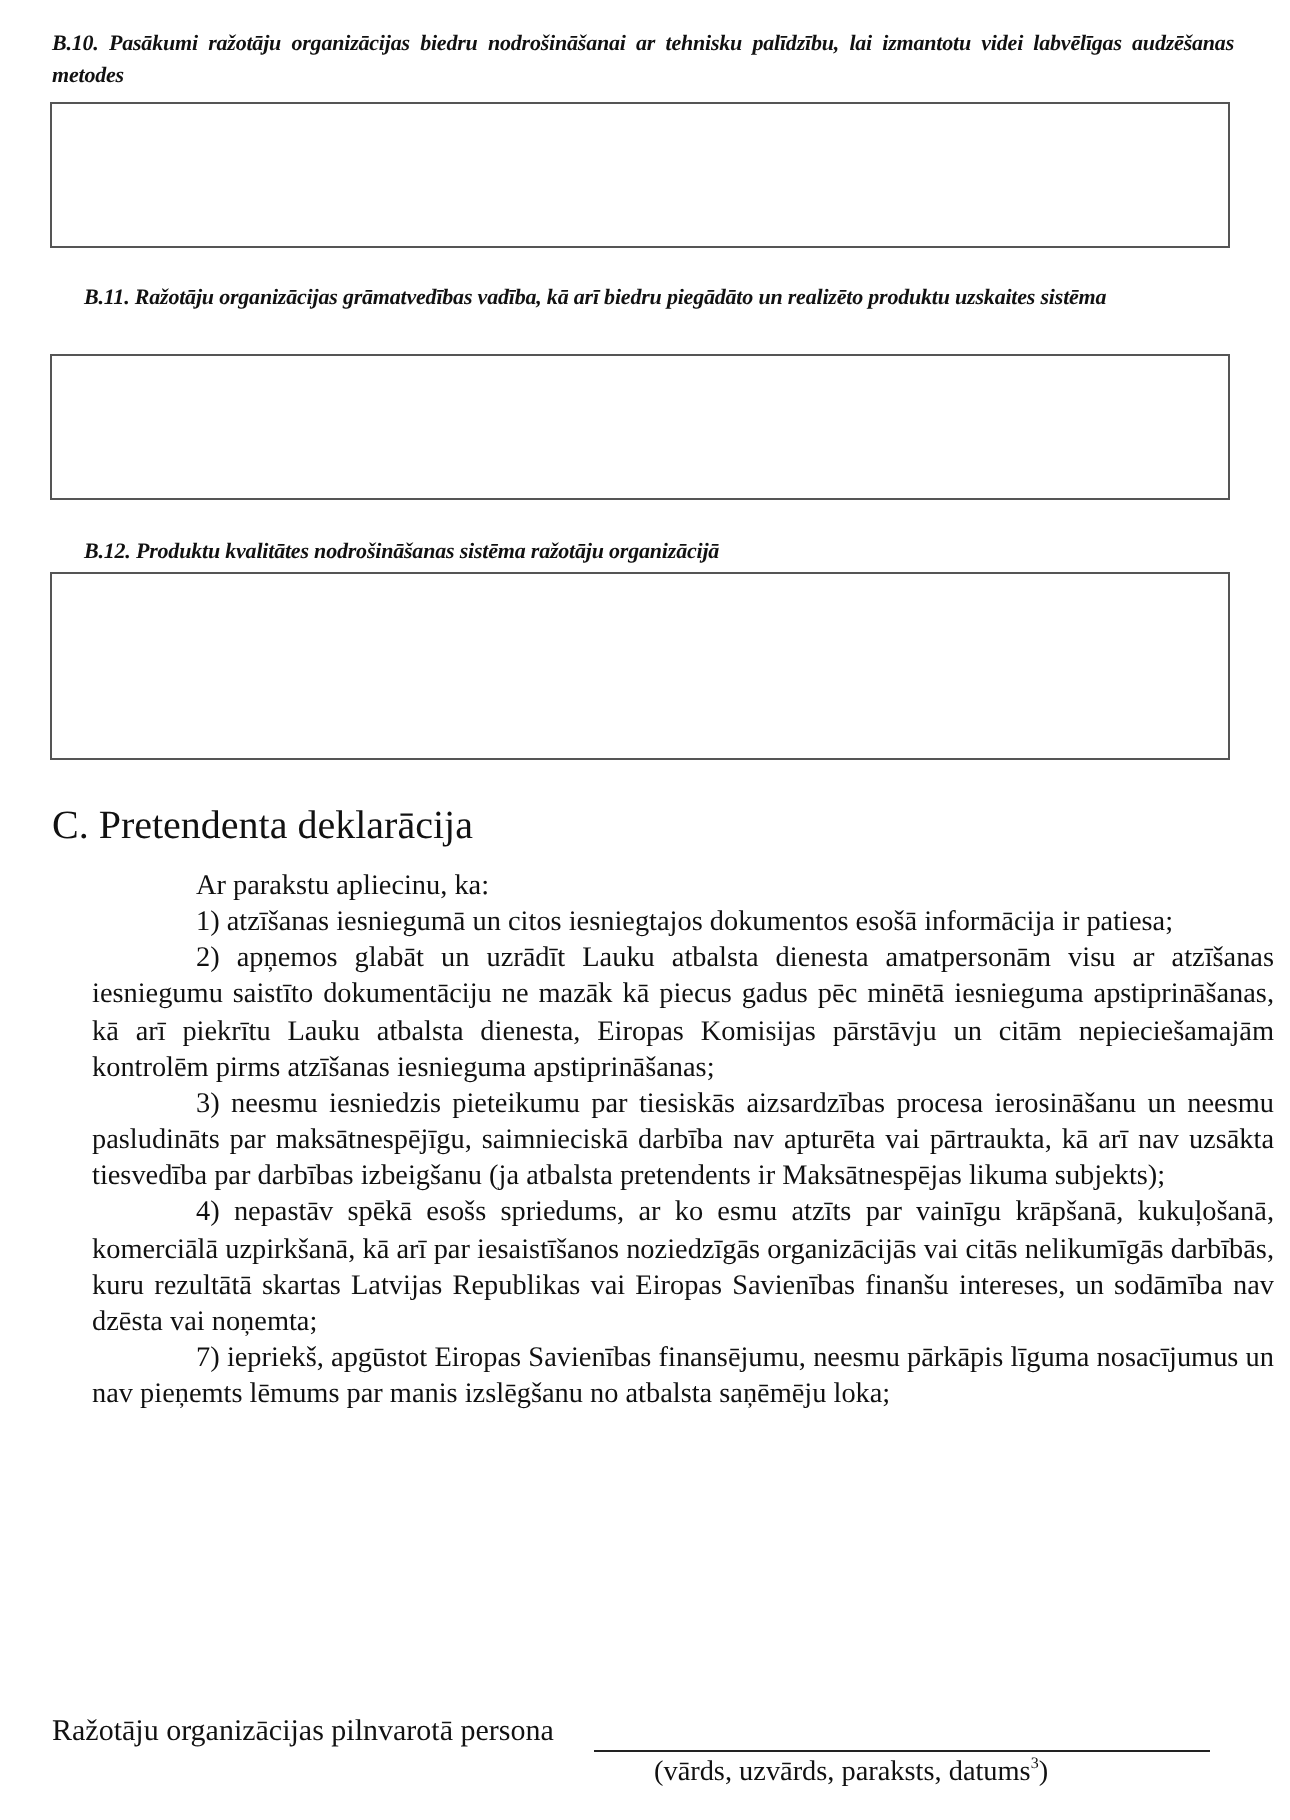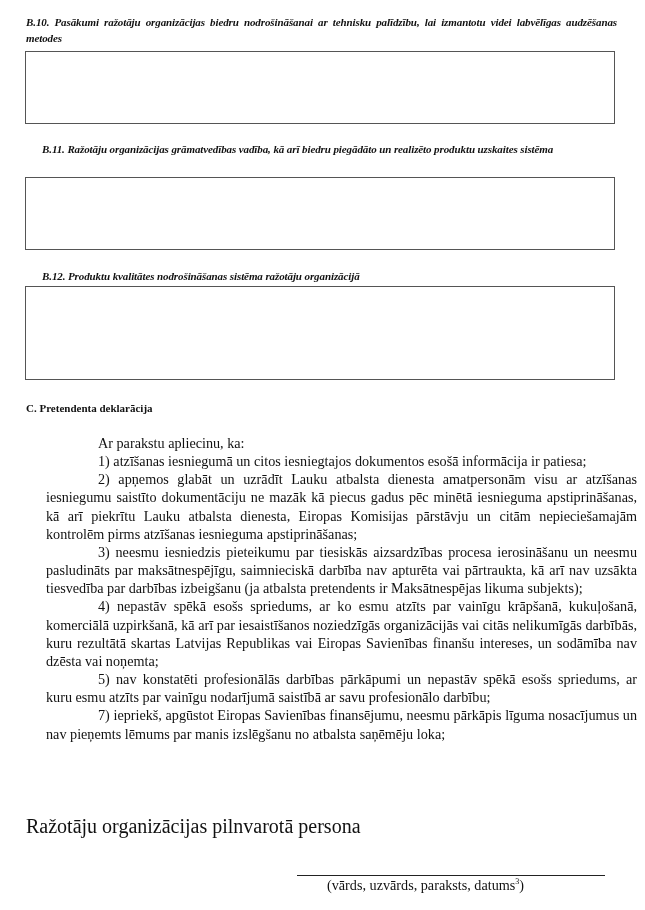--- a/index.html
+++ b/index.html
@@ -12,30 +12,30 @@
     font-weight: bold; font-style: italic; font-size: 11px; line-height: 16px;
     text-align: justify; letter-spacing: -0.1px;
   }
   .heading.single { text-align-last: left; }
   .answer-box {
     position: absolute; left: 25px; width: 590px;
     border: 1.5px solid #555; background: #fff; box-sizing: border-box;
   }
   .section-title {
     position: absolute; left: 26px; top: 402px;
-    font-weight: bold; font-size: 11px;
+    font-weight: normal; font-size: 20px;
   }
   .decl {
     position: absolute; left: 26px; top: 434px; width: 591px;
     font-size: 14.2px; line-height: 18.15px; margin-left: 20px;
   }
   .decl p { margin: 0; text-align: justify; text-indent: 52px; }
   .decl p.last { text-align-last: left; }
   .sig-label {
-    position: absolute; left: 26px; top: 815px; font-size: 20px;
+    position: absolute; left: 26px; top: 858px; font-size: 15px;
   }
   .sig-line {
     position: absolute; left: 297px; top: 875px; width: 308px; height: 0;
     border-top: 1.3px solid #222;
   }
   .sig-hint {
     position: absolute; left: 327px; top: 877px; font-size: 14.2px;
   }
   .sig-hint sup { font-size: 8px; vertical-align: 6px; }
 </style>
@@ -52,19 +52,18 @@
 <div class="answer-box" style="top:286px; height:94px;"></div>
 
 <div class="section-title">C. Pretendenta deklarācija</div>
 
 <div class="decl">
   <p class="last">Ar parakstu apliecinu, ka:</p>
   <p class="last">1) atzīšanas iesniegumā un citos iesniegtajos dokumentos esošā informācija ir patiesa;</p>
   <p class="last">2) apņemos glabāt un uzrādīt Lauku atbalsta dienesta amatpersonām visu ar atzīšanas iesniegumu saistīto dokumentāciju ne mazāk kā piecus gadus pēc minētā iesnieguma apstiprināšanas, kā arī piekrītu Lauku atbalsta dienesta, Eiropas Komisijas pārstāvju un citām nepieciešamajām kontrolēm pirms atzīšanas iesnieguma apstiprināšanas;</p>
   <p class="last">3) neesmu iesniedzis pieteikumu par tiesiskās aizsardzības procesa ierosināšanu un neesmu pasludināts par maksātnespējīgu, saimnieciskā darbība nav apturēta vai pārtraukta, kā arī nav uzsākta tiesvedība par darbības izbeigšanu (ja atbalsta pretendents ir Maksātnespējas likuma subjekts);</p>
   <p class="last">4) nepastāv spēkā esošs spriedums, ar ko esmu atzīts par vainīgu krāpšanā, kukuļošanā, komerciālā uzpirkšanā, kā arī par iesaistīšanos noziedzīgās organizācijās vai citās nelikumīgās darbībās, kuru rezultātā skartas Latvijas Republikas vai Eiropas Savienības finanšu intereses, un sodāmība nav dzēsta vai noņemta;</p>
-  <p class="last">5) nav konstatēti profesionālās darbības pārkāpumi un nepastāv spēkā esošs spriedums, ar kuru esmu atzīts par vainīgu nodarījumā saistībā ar savu profesionālo darbību;</p>
   <p class="last">7) iepriekš, apgūstot Eiropas Savienības finansējumu, neesmu pārkāpis līguma nosacījumus un nav pieņemts lēmums par manis izslēgšanu no atbalsta saņēmēju loka;</p>
 </div>
 
 <div class="sig-label">Ražotāju organizācijas pilnvarotā persona</div>
 <div class="sig-line"></div>
 <div class="sig-hint"><span>(vārds, uzvārds, paraksts, datums</span><sup>3</sup><span>)</span></div>
 
 </body></html>

